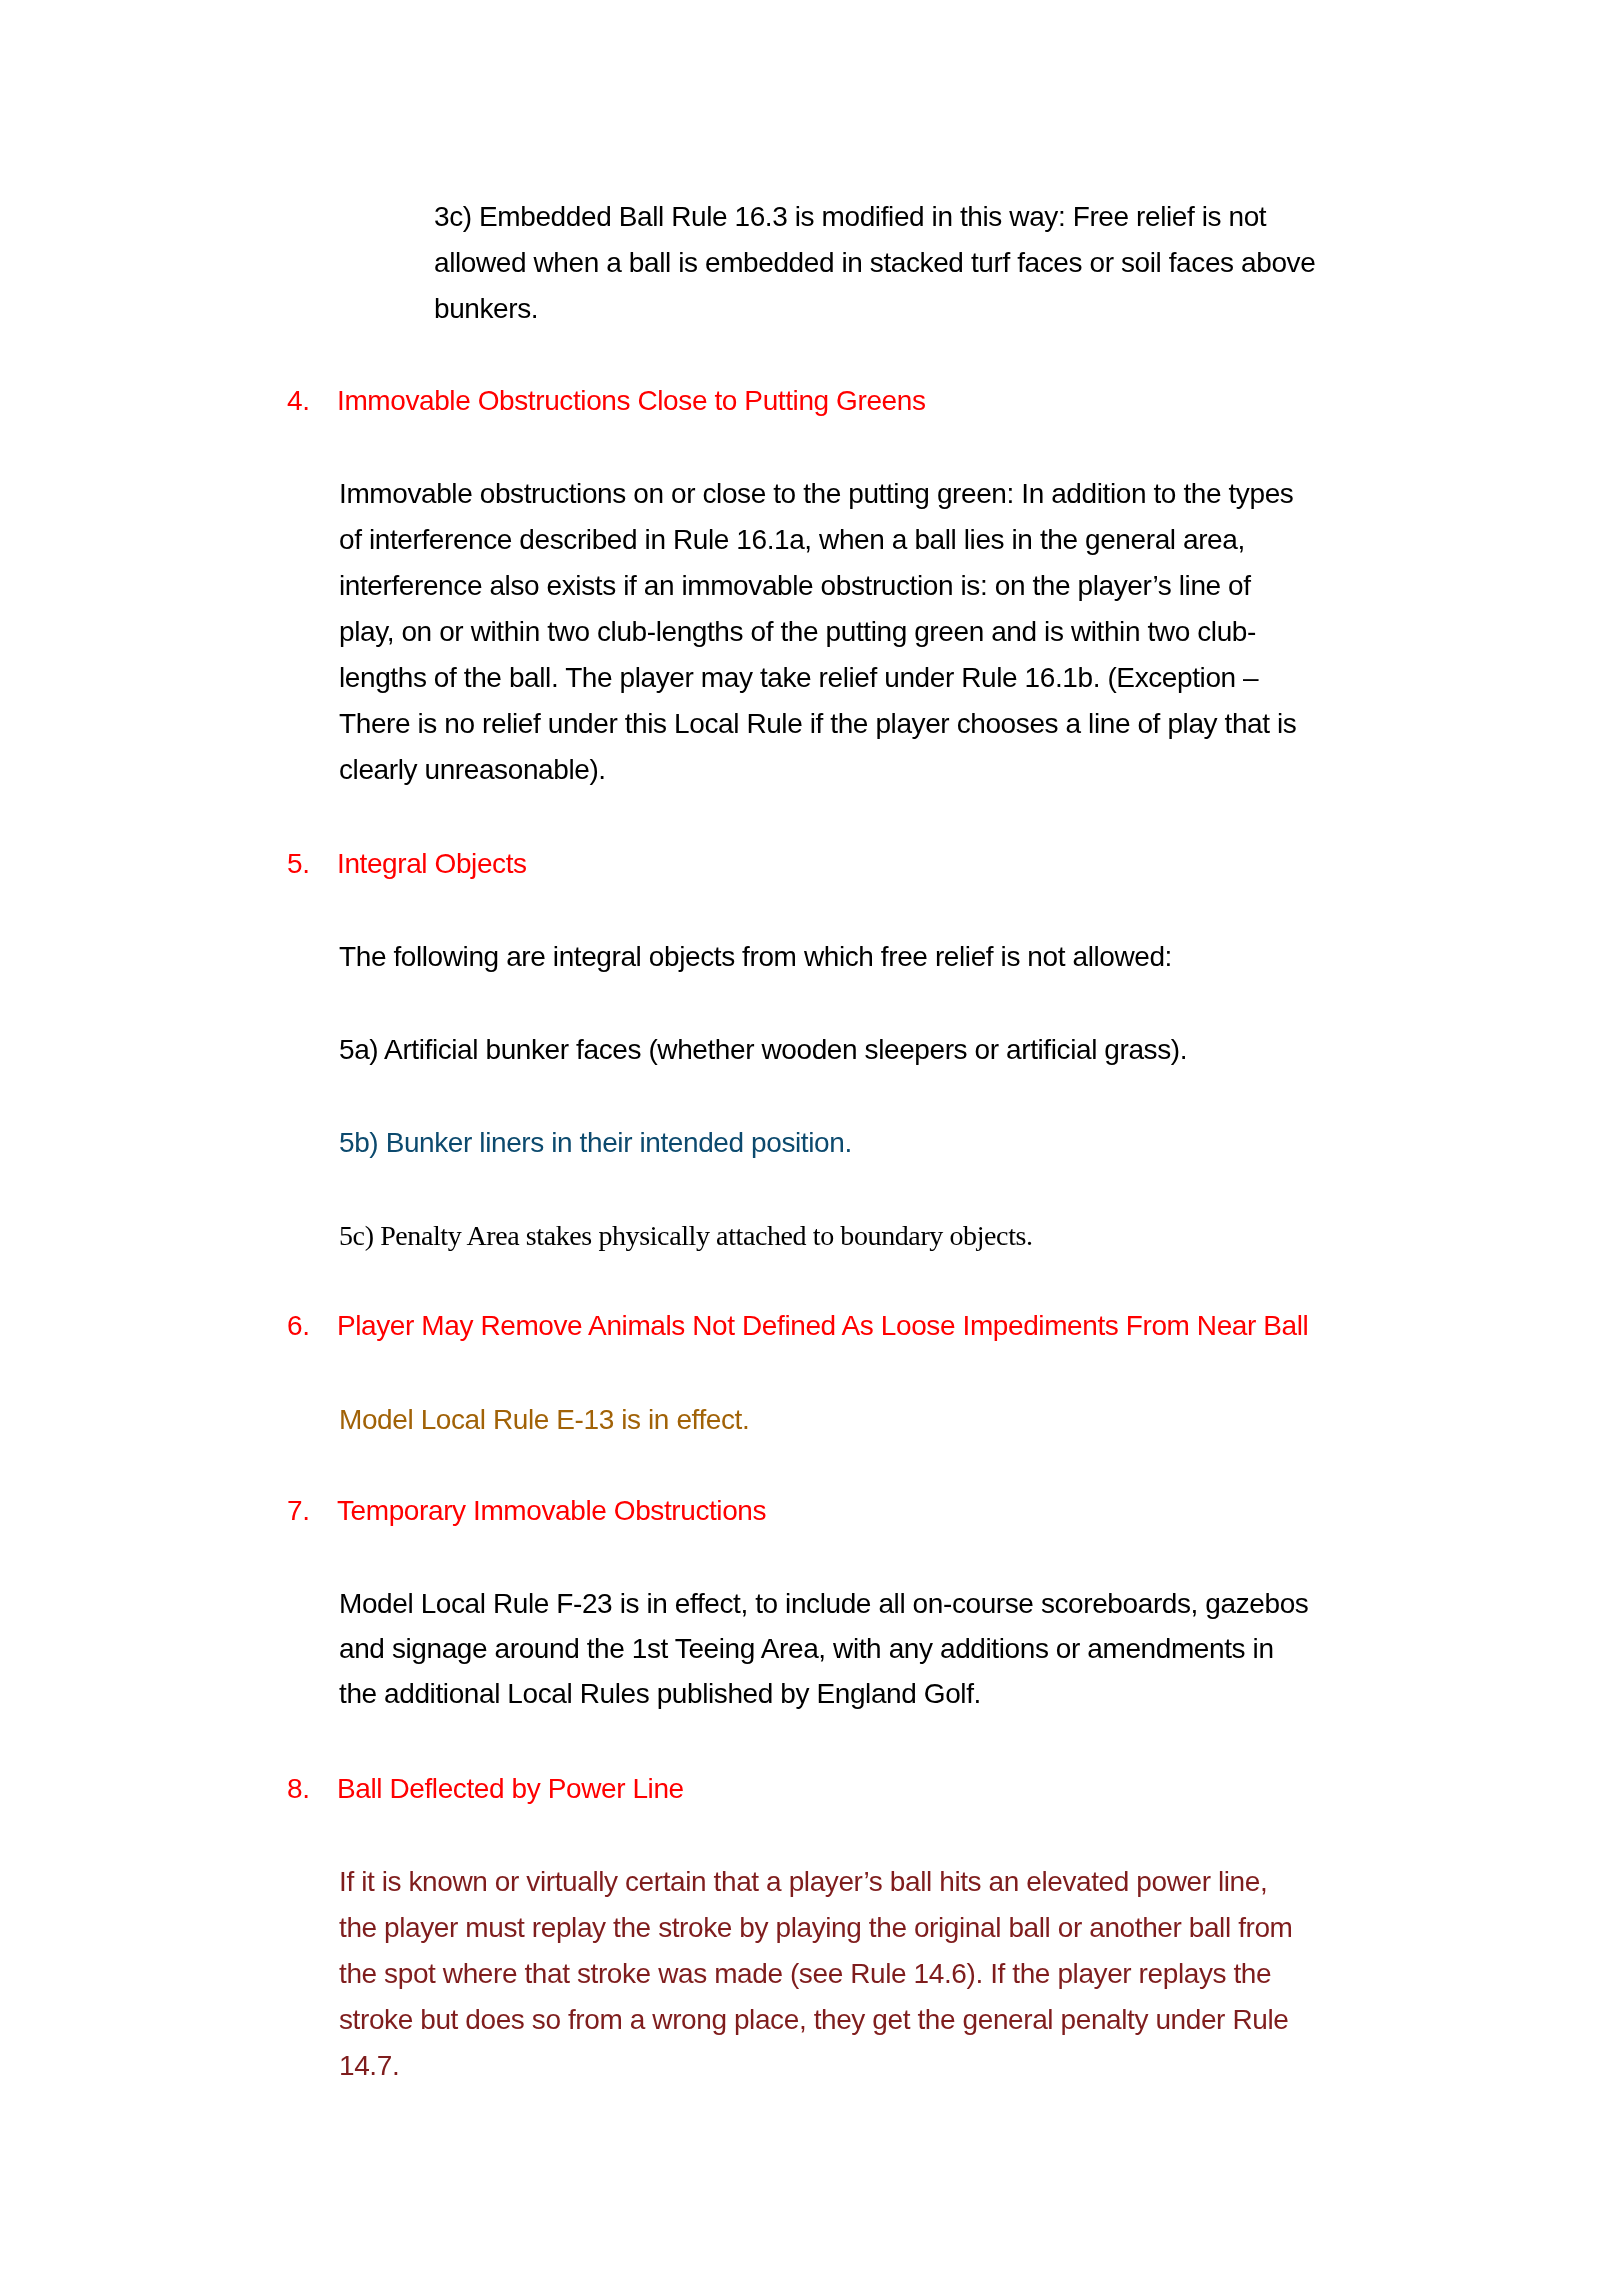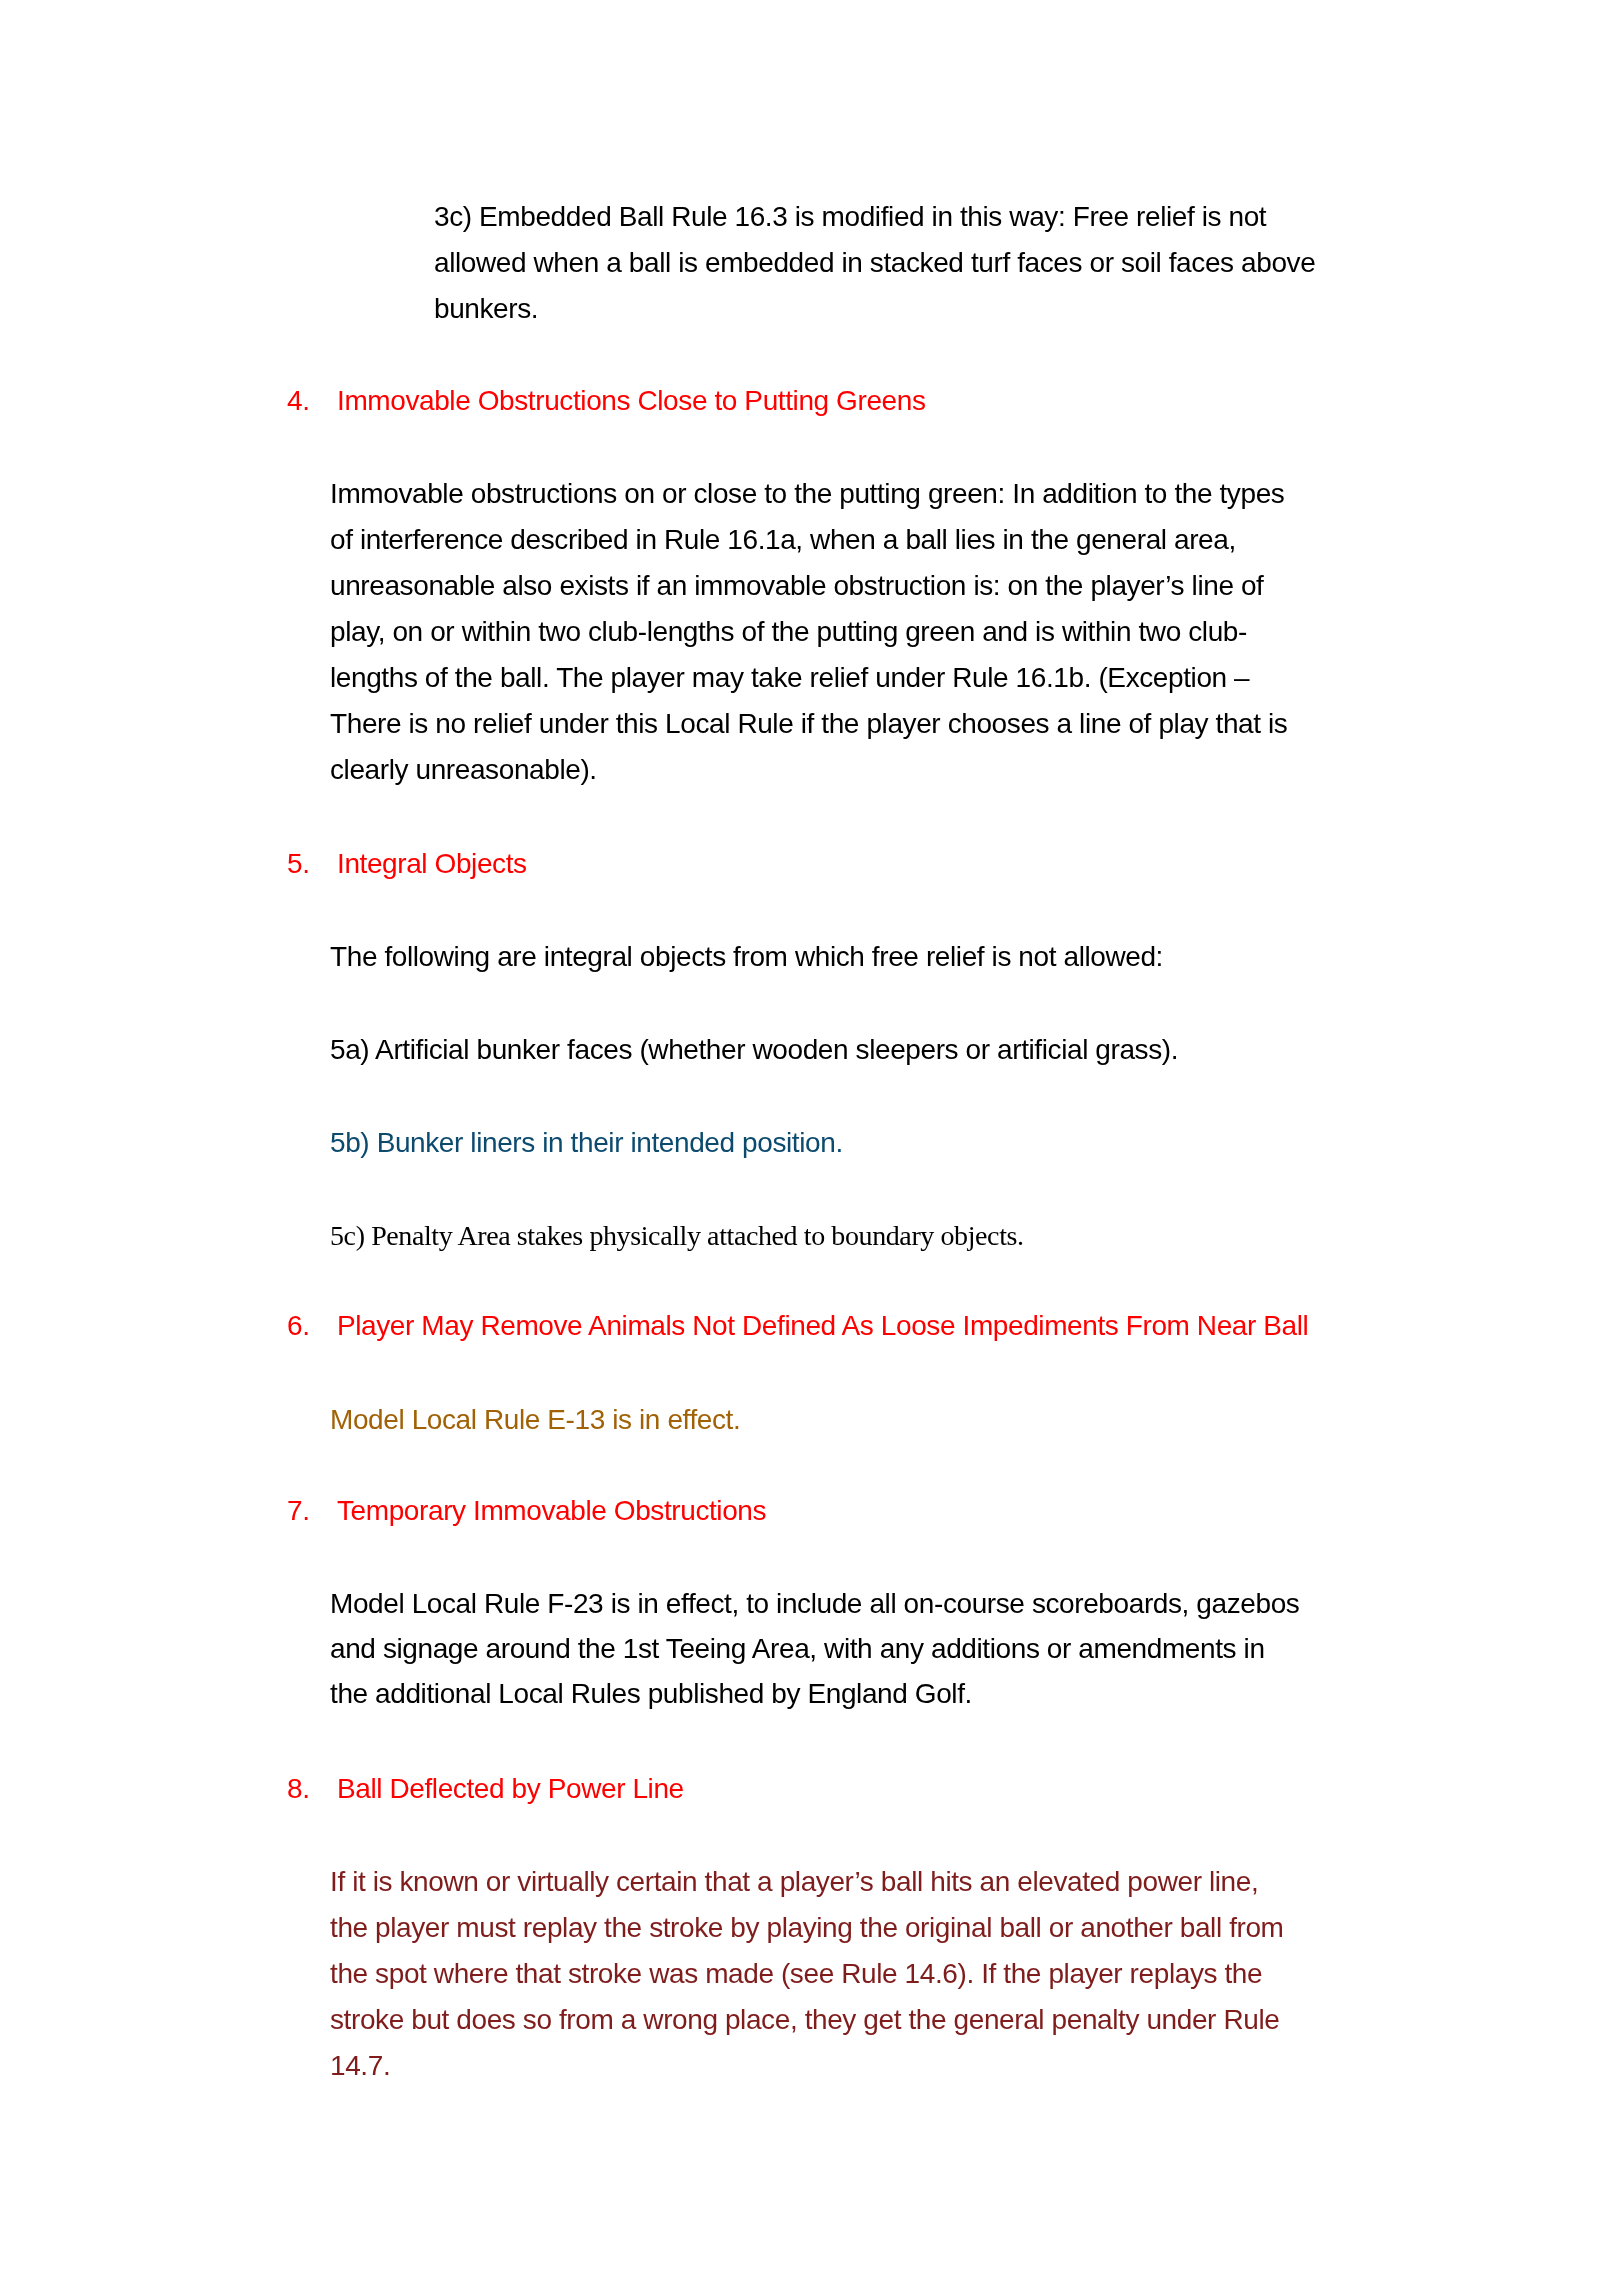--- a/index.html
+++ b/index.html
@@ -5,42 +5,42 @@
   html, body { margin: 0; padding: 0; background: #ffffff; }
   body { width: 1623px; height: 2295px; position: relative; overflow: hidden;
          font-family: "Liberation Sans", "DejaVu Sans", sans-serif; color: #000000; }
   .page { position: absolute; left: 0; top: 0; width: 1623px; height: 2022px; background: #ffffff; margin-left: 40px; }
   .block { position: absolute; font-size: 28px; line-height: 46px; letter-spacing: -0.4px; white-space: nowrap; }
   .block .line { display: block; }
   .heading { position: absolute; left: 247px; font-size: 28px; line-height: 46px; letter-spacing: -0.4px;
              white-space: nowrap; color: #ff0000; }
   .heading .num { position: absolute; left: 0; top: 0; }
   .heading .title { position: absolute; left: 50px; top: 0; text-align: center; }
-  .body-text { left: 290px; }
+  .body-text { left: 299px; }
   .sub-text { left: 394px; }
 </style>
 </head>
 <body>
 
 <div class="page">
 
   <div class="block sub-text" style="top: 194px; color: rgb(0, 0, 0);">
     <span class="line">3c) Embedded Ball Rule 16.3 is modified in this way: Free relief is not</span>
     <span class="line">allowed when a ball is embedded in stacked turf faces or soil faces above</span>
     <span class="line">bunkers.</span>
   </div>
 
   <div class="heading" style="top: 378px; color: rgb(255, 0, 0);">
     <span class="num">4.</span>
     <span class="title">Immovable Obstructions Close to Putting Greens</span>
   </div>
   <div class="block body-text" style="top: 471px; color: rgb(0, 0, 0);">
     <span class="line">Immovable obstructions on or close to the putting green: In addition to the types</span>
     <span class="line">of interference described in Rule 16.1a, when a ball lies in the general area,</span>
-    <span class="line">unreasonable also exists if an immovable obstruction is: on the player’s line of</span>
+    <span class="line">interference also exists if an immovable obstruction is: on the player’s line of</span>
     <span class="line">play, on or within two club-lengths of the putting green and is within two club-</span>
     <span class="line">lengths of the ball. The player may take relief under Rule 16.1b. (Exception –</span>
     <span class="line">There is no relief under this Local Rule if the player chooses a line of play that is</span>
     <span class="line">clearly unreasonable).</span>
   </div>
 
   <div class="heading" style="top: 841px; color: rgb(255, 0, 0);">
     <span class="num">5.</span>
     <span class="title">Integral Objects</span>
   </div>

